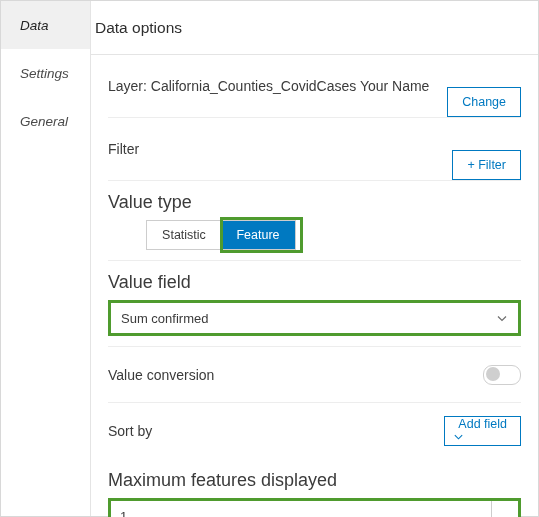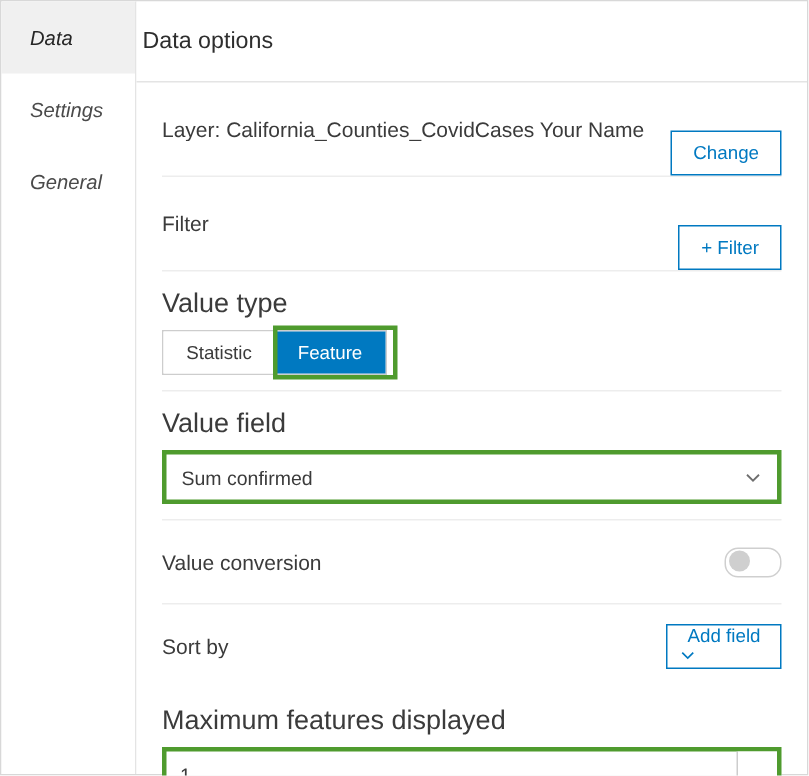--- a/index.html
+++ b/index.html
@@ -150,20 +150,21 @@
     cursor: pointer;
     box-sizing: border-box;
   }
   .seg-btn.selected {
     background: #0079c1;
     color: #ffffff;
   }
   .seg-wrap {
     display: inline-block;
     position: relative;
+    margin-left: 38px;
   }
   .hl-feature {
     position: absolute;
     top: -3px;
     left: 74px;
     width: 83px;
     height: 36px;
     border: 3px solid #4f9b2e;
     box-sizing: border-box;
     pointer-events: none;

